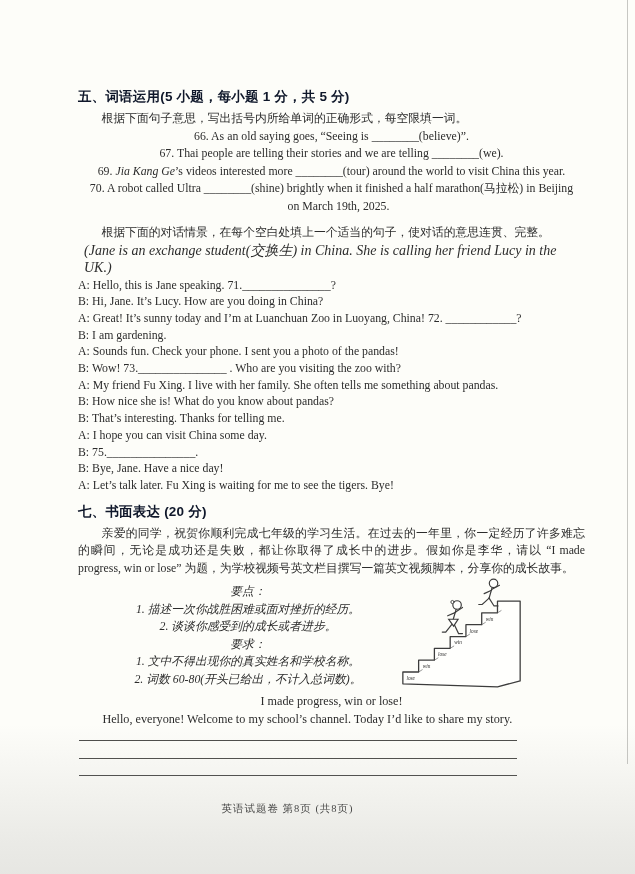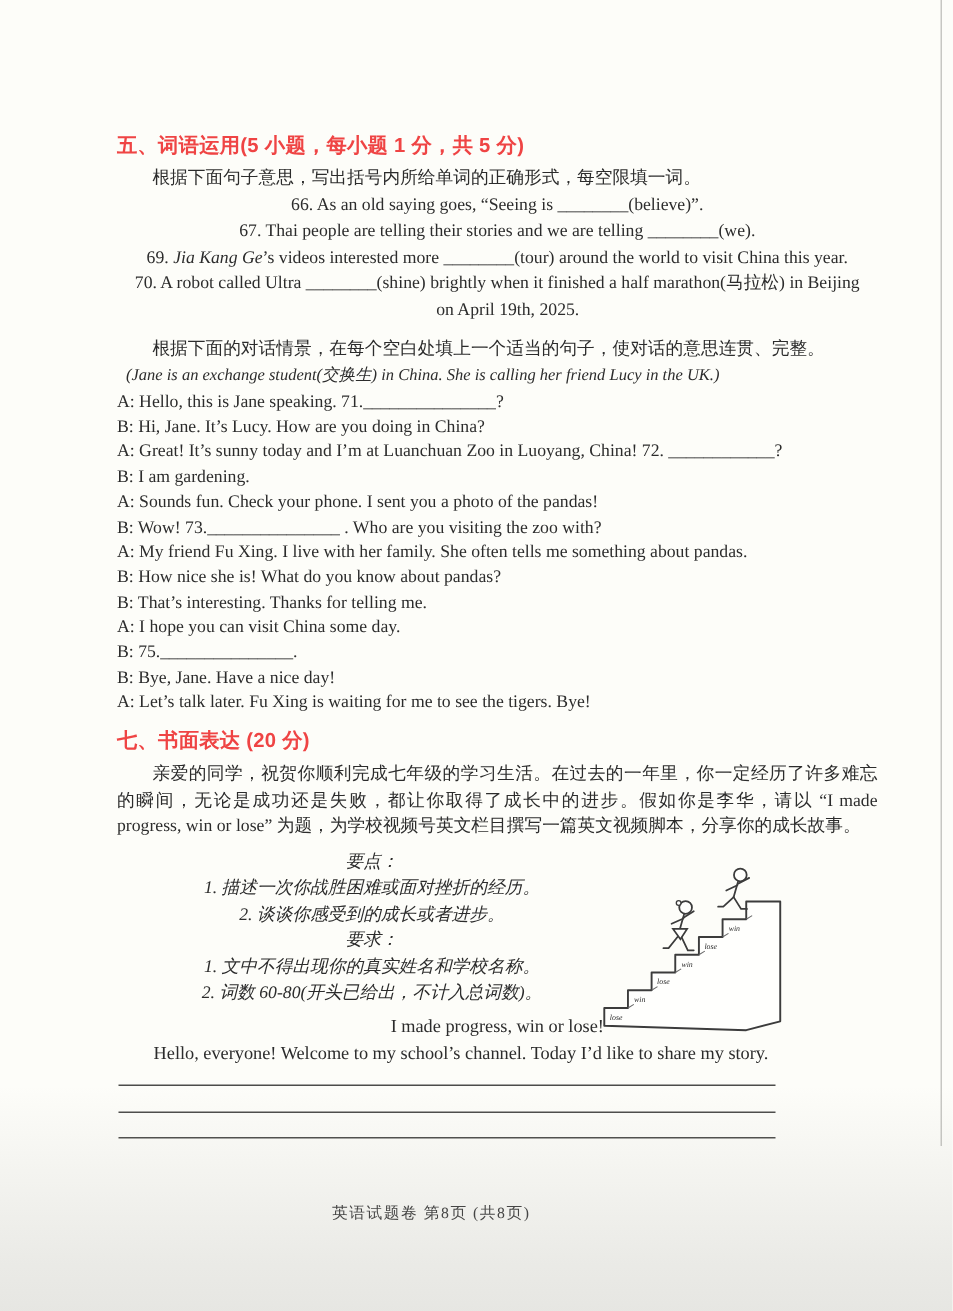--- a/index.html
+++ b/index.html
@@ -10,26 +10,26 @@
     color:#2c2c2c;
     position:relative;
     overflow:hidden;
   }
   .sheet{position:absolute;inset:0;}
   .content{
     position:absolute;left:78px;top:88px;right:50px;
   }
   .sec-heading{
     font-family:"Liberation Sans","DejaVu Sans",sans-serif;
-    font-weight:bold;font-size:13.5px;line-height:18px;color:#ef4444;
+    font-weight:bold;font-size:13.5px;line-height:18px;color:#0f172a;
     margin:0 0 4px 0;letter-spacing:.2px;
   }
   .line{font-size:11.8px;line-height:17.5px;white-space:nowrap;text-align:center;}
   .cn-instruction{font-size:11.8px;line-height:17.5px;text-indent:2em;}
-  .scenario{font-size:11px;line-height:17.5px;font-style:italic;padding-left:6px;}
+  .scenario{font-size:14px;line-height:17.5px;font-style:italic;padding-left:6px;}
   .dlg{font-size:11.8px;line-height:16.7px;white-space:nowrap;}
   .sec{margin:0;}
   .sec + .sec{margin-top:9px;}
   .prompt-para{
     font-size:11.8px;line-height:17.6px;text-indent:2em;text-align:justify;margin:0;
   }
   .notes{width:340px;margin-top:6px;font-style:italic;}
   .notes .line{white-space:normal;}
   .essay-title{
     font-size:12.2px;line-height:17px;text-align:center;margin-top:5px;
@@ -70,21 +70,21 @@
 
   <div class="content">
 
     <div class="sec">
       <div class="sec-heading">五、词语运用(5 小题，每小题 1 分，共 5 分)</div>
       <div class="cn-instruction">根据下面句子意思，写出括号内所给单词的正确形式，每空限填一词。</div>
       <div class="line">66. As an old saying goes, “Seeing is ________(believe)”.</div>
       <div class="line">67. Thai people are telling their stories and we are telling ________(we).</div>
       <div class="line"><span>69. </span><i>Jia Kang Ge</i><span>’s videos interested more ________(tour) around the world to visit China this year.</span></div>
       <div class="line">70. A robot called Ultra ________(shine) brightly when it finished a half marathon(马拉松) in Beijing</div>
-      <div class="line" style="padding-left:14px;">on April 19th, 2025.</div>
+      <div class="line" style="padding-left:14px;">on March 19th, 2025.</div>
     </div>
 
     <div class="sec">
       <div class="cn-instruction">根据下面的对话情景，在每个空白处填上一个适当的句子，使对话的意思连贯、完整。</div>
       <div class="scenario">(Jane is an exchange student(交换生) in China. She is calling her friend Lucy in the UK.)</div>
       <div class="dlg">A: Hello, this is Jane speaking. 71._______________?</div>
       <div class="dlg">B: Hi, Jane. It’s Lucy. How are you doing in China?</div>
       <div class="dlg">A: Great! It’s sunny today and I’m at Luanchuan Zoo in Luoyang, China! 72. ____________?</div>
       <div class="dlg">B: I am gardening.</div>
       <div class="dlg">A: Sounds fun. Check your phone. I sent you a photo of the pandas!</div>

